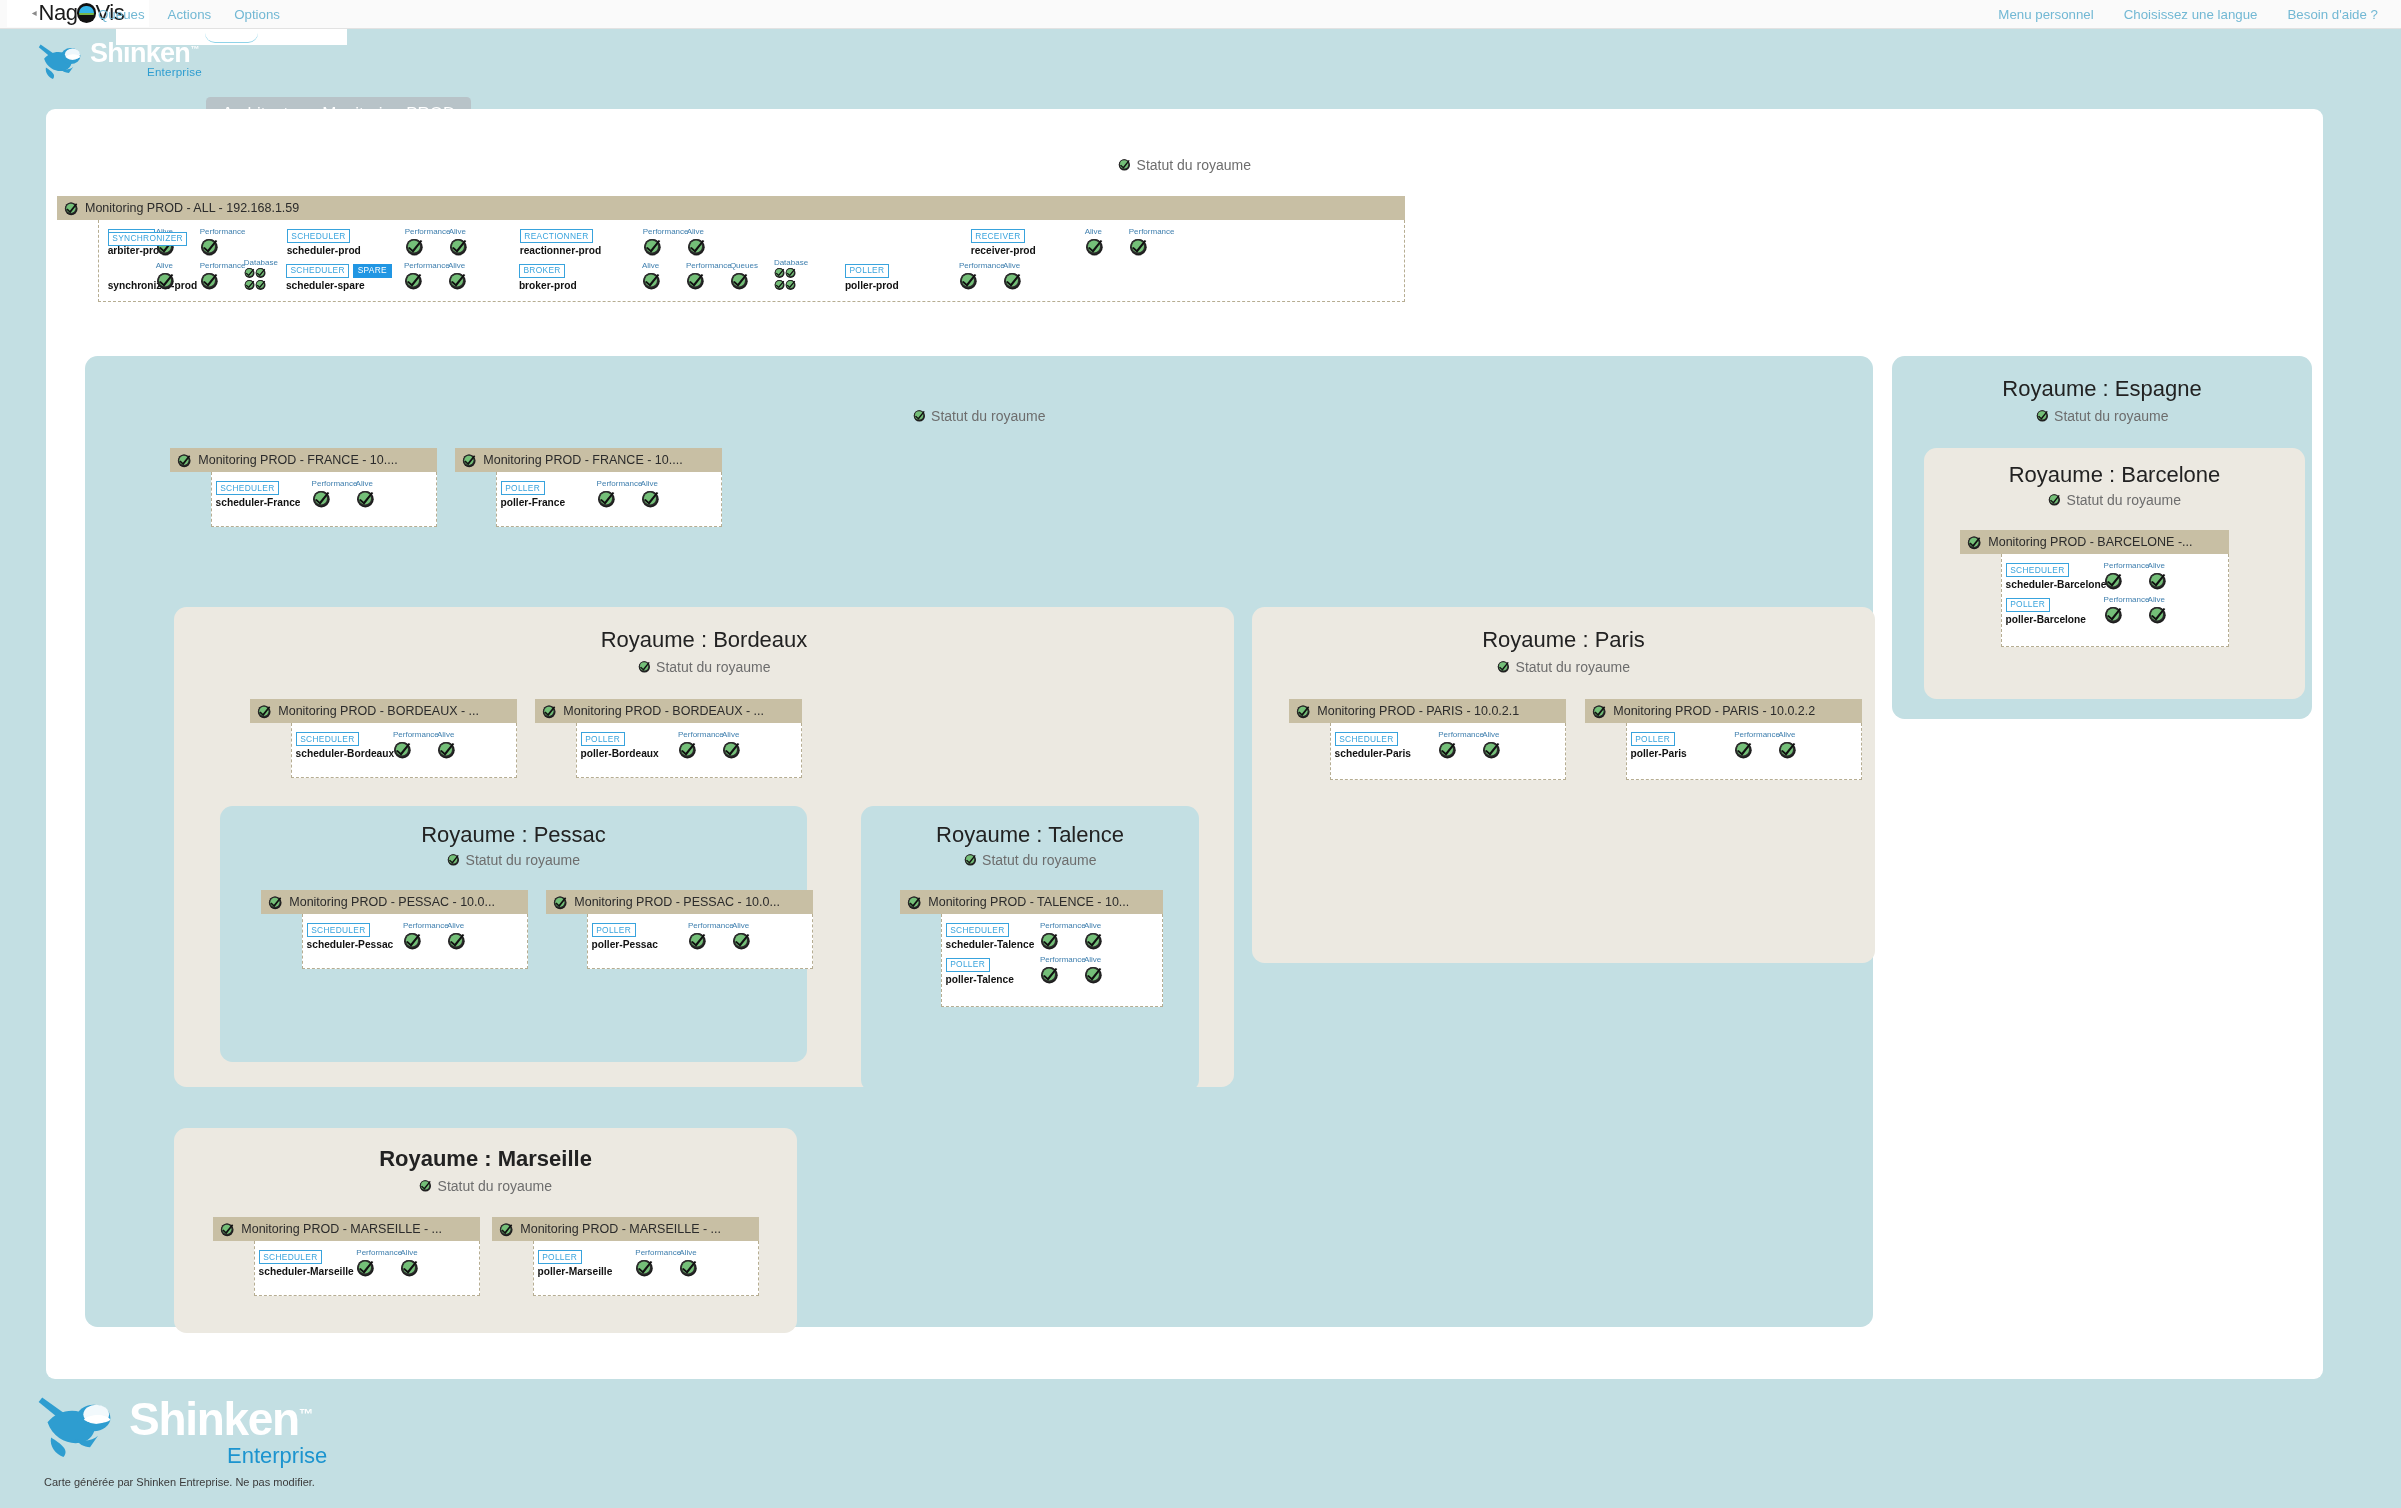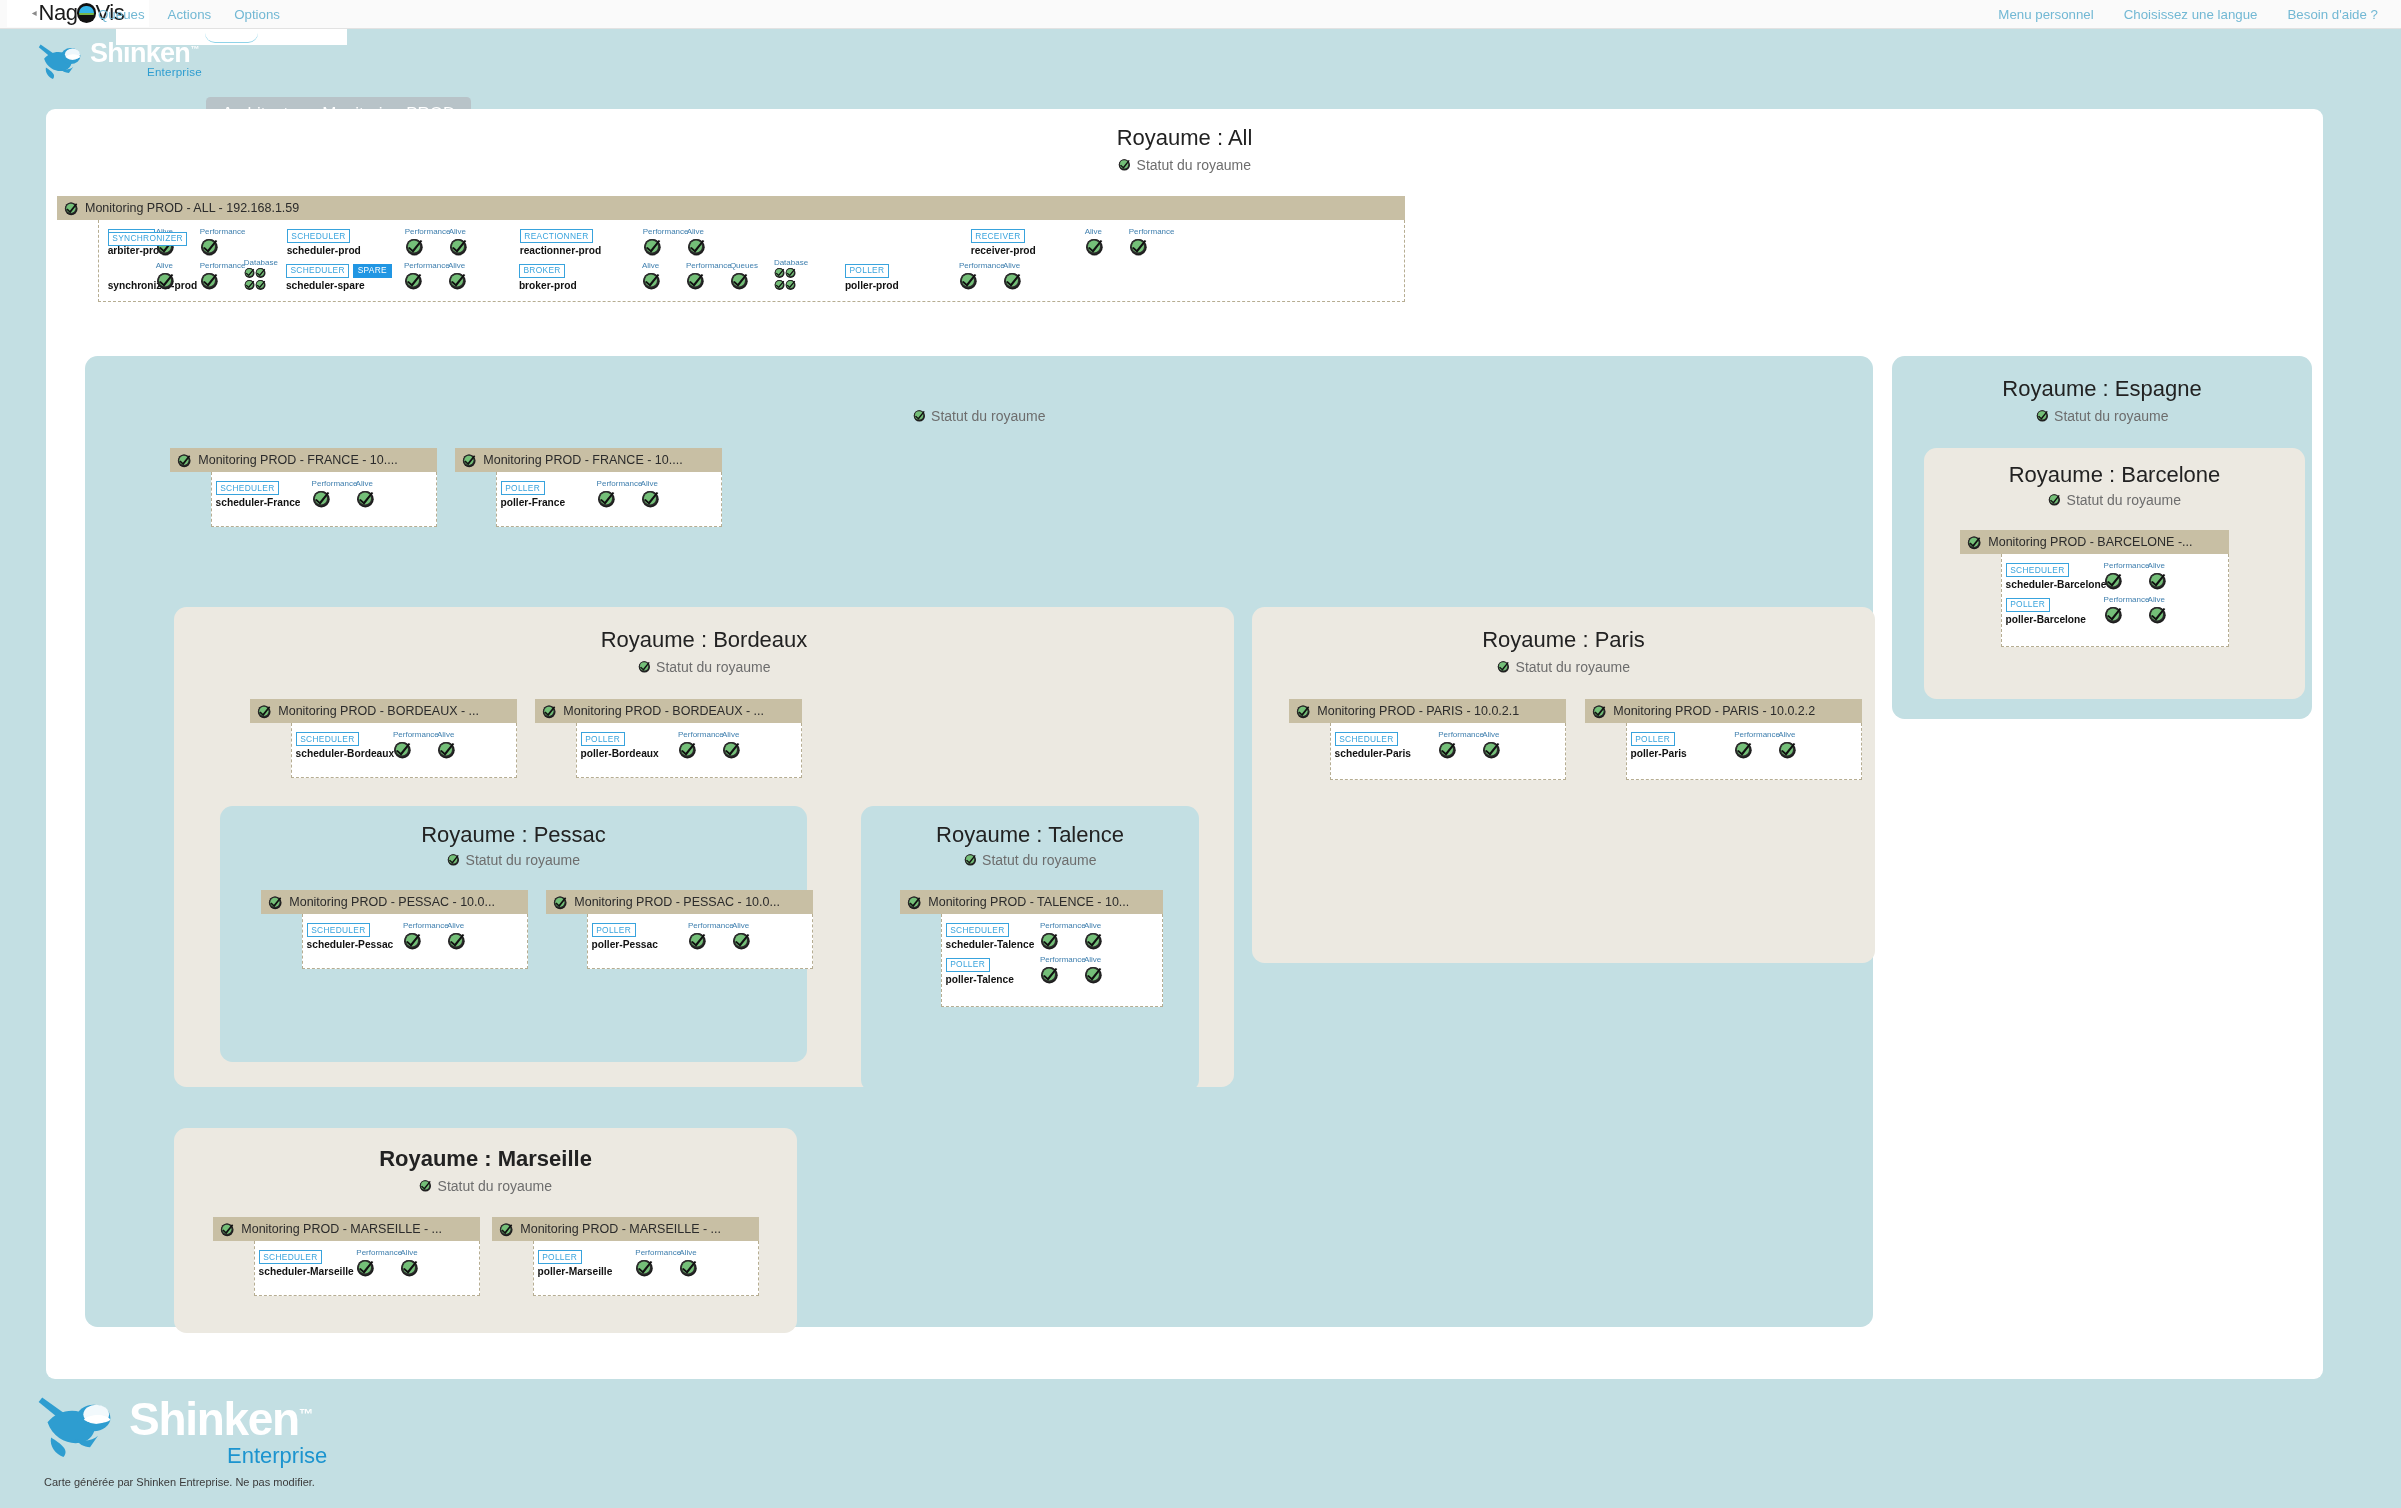--- a/index.html
+++ b/index.html
@@ -187,21 +187,20 @@
     <div class="sh-text">
       <span>Shinken</span><span class="sh-tm">™</span>
     </div>
     <div class="sh-sub">Enterprise</div>
   </div>
   <div class="maptitle">Architecture: Monitoring PROD</div>
 </div>
 
 <div class="mapcard">
 
-  <div class="r-title" style="top:16px;">Royaume : All</div>
   <div class="r-status" style="top:48px;">
     <span class="chk">
         <svg width="13.3" height="13.3" viewBox="0 0 24 24">
           <circle cx="11.5" cy="12.5" r="10.2" fill="#1c1c1c"></circle>
           <circle cx="11" cy="11.6" r="9.3" fill="#2b2b2b"></circle>
           <circle cx="11" cy="11.6" r="7.4" fill="#74bf78"></circle>
           <path d="M5.6 12.1 L9.4 15.6 L19.2 3.6 L21.2 5.0 L10.0 19.4 L3.6 13.4 Z" fill="#111111"></path>
         </svg>
       </span>
     <span>Statut du royaume</span>

